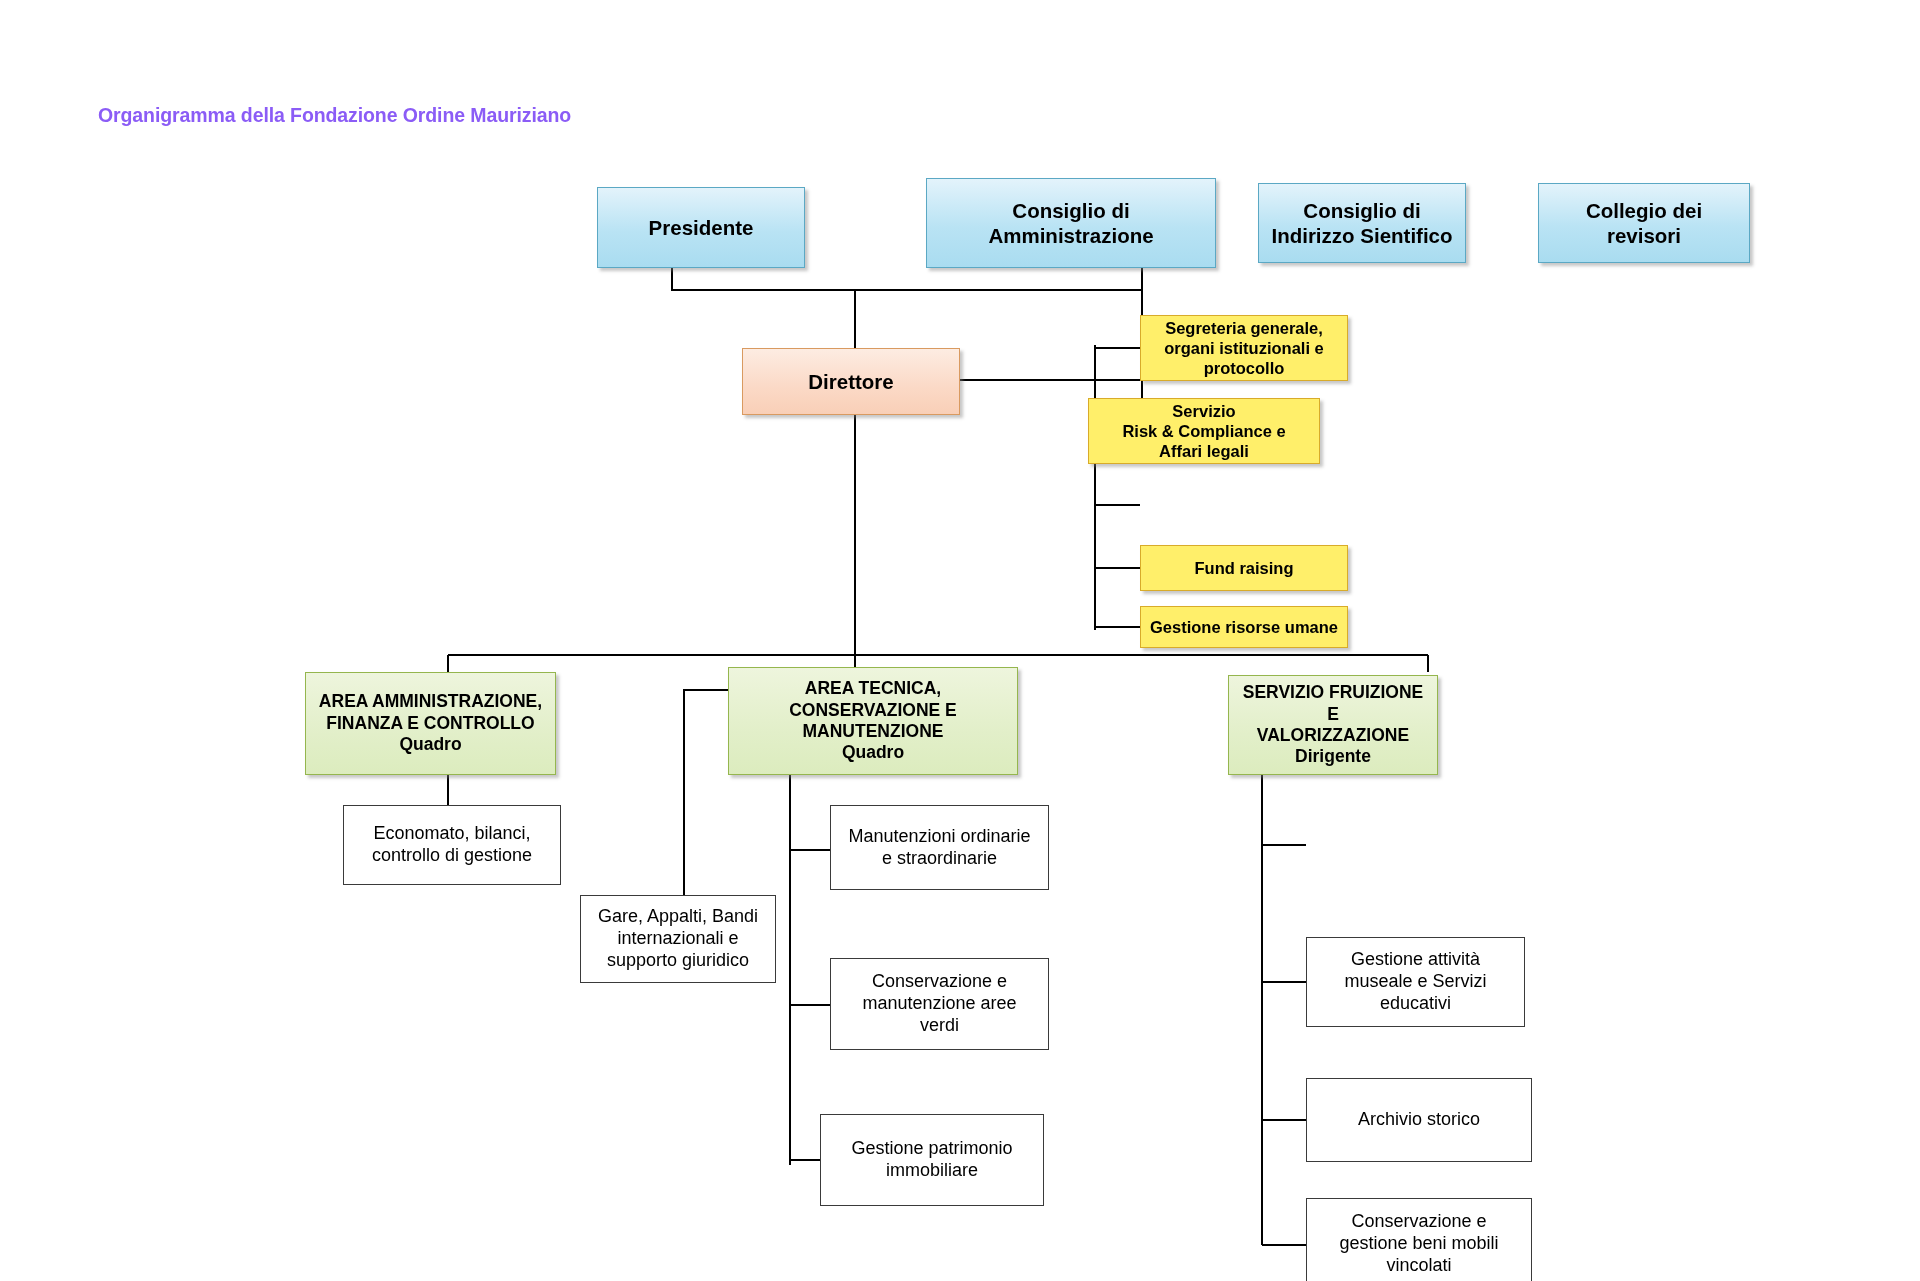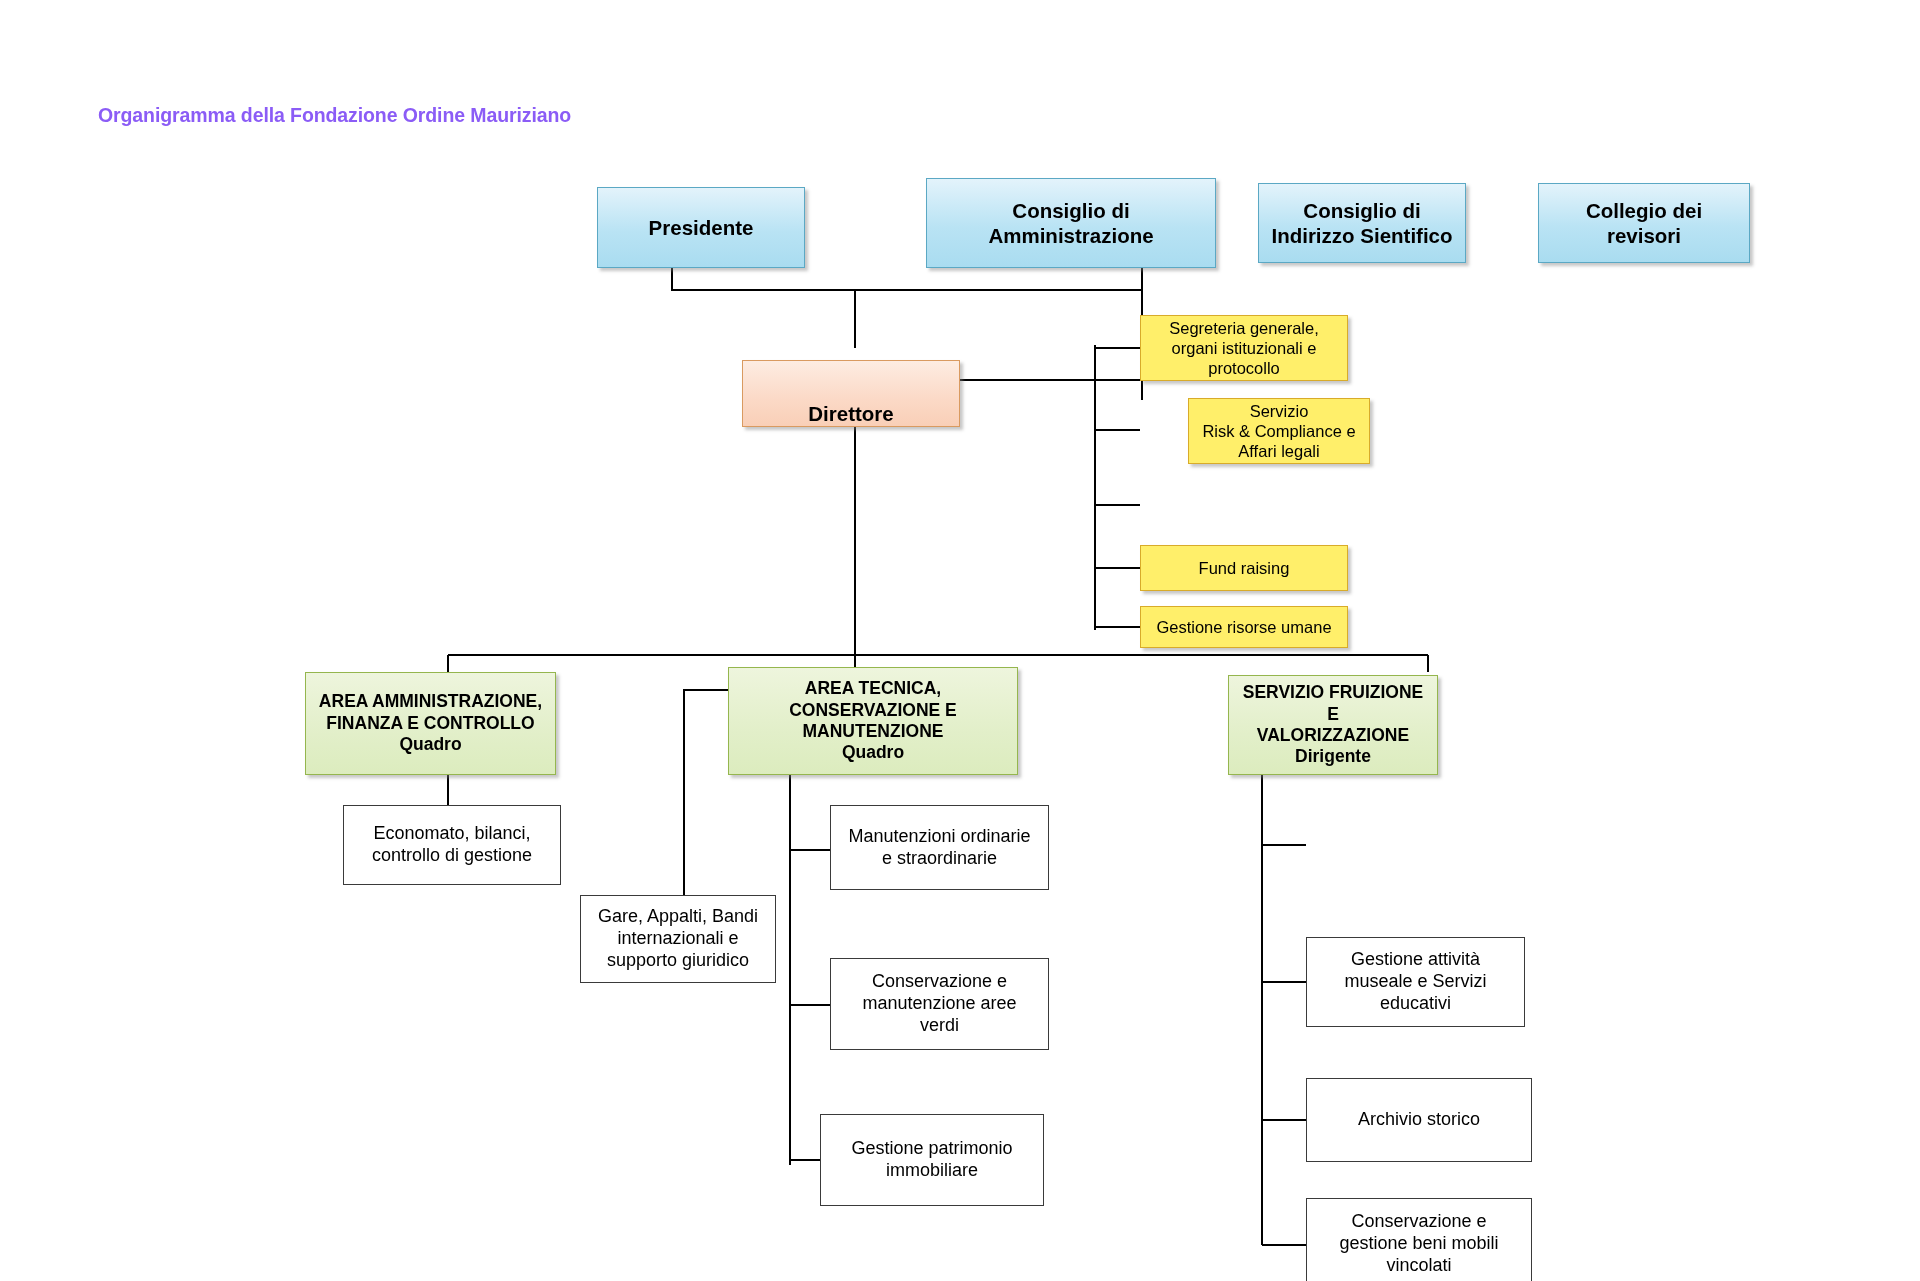--- a/index.html
+++ b/index.html
@@ -69,21 +69,21 @@
     box-shadow: 3px 3px 3px rgba(130,130,130,0.45);
     font-size: 20.5px;
     font-weight: bold;
   }
   
   .n-yellow {
     background: #ffef6a;
     border: 1px solid #d8ab2a;
     box-shadow: 3px 3px 3px rgba(130,130,130,0.45);
     font-size: 16.5px;
-    font-weight: normal;
+    font-weight: bold;
   }
   
   .n-green {
     background: linear-gradient(to bottom, #eef5dd 0%, #e2efc9 60%, #dcecbe 100%);
     border: 1px solid #95b64e;
     box-shadow: 3px 3px 3px rgba(130,130,130,0.45);
     font-size: 17.5px;
     font-weight: bold;
   }
   
@@ -157,31 +157,31 @@
   <div class="node n-blue" style="left:1258px; top:183px; width:208px; height:80px;">
     <span class="txt">Consiglio di
 Indirizzo Sientifico</span>
   </div>
 
   <div class="node n-blue" style="left:1538px; top:183px; width:212px; height:80px;">
     <span class="txt">Collegio dei
 revisori</span>
   </div>
 
-  <div class="node n-peach" style="left:742px; top:360px; width:218px; height:67px;align-items:flex-end;">
+  <div class="node n-peach" style="left:742px; top:348px; width:218px; height:67px;">
     <span class="txt">Direttore</span>
   </div>
 
   <div class="node n-yellow" style="left:1140px; top:315px; width:208px; height:66px;">
     <span class="txt">Segreteria generale,
 organi istituzionali e
 protocollo</span>
   </div>
 
-  <div class="node n-yellow" style="left:1188px; top:398px; width:182px; height:66px;">
+  <div class="node n-yellow" style="left:1088px; top:398px; width:232px; height:66px;">
     <span class="txt">Servizio
 Risk &amp; Compliance e
 Affari legali</span>
   </div>
 
 
   <div class="node n-yellow" style="left:1140px; top:545px; width:208px; height:46px;">
     <span class="txt">Fund raising</span>
   </div>
 

